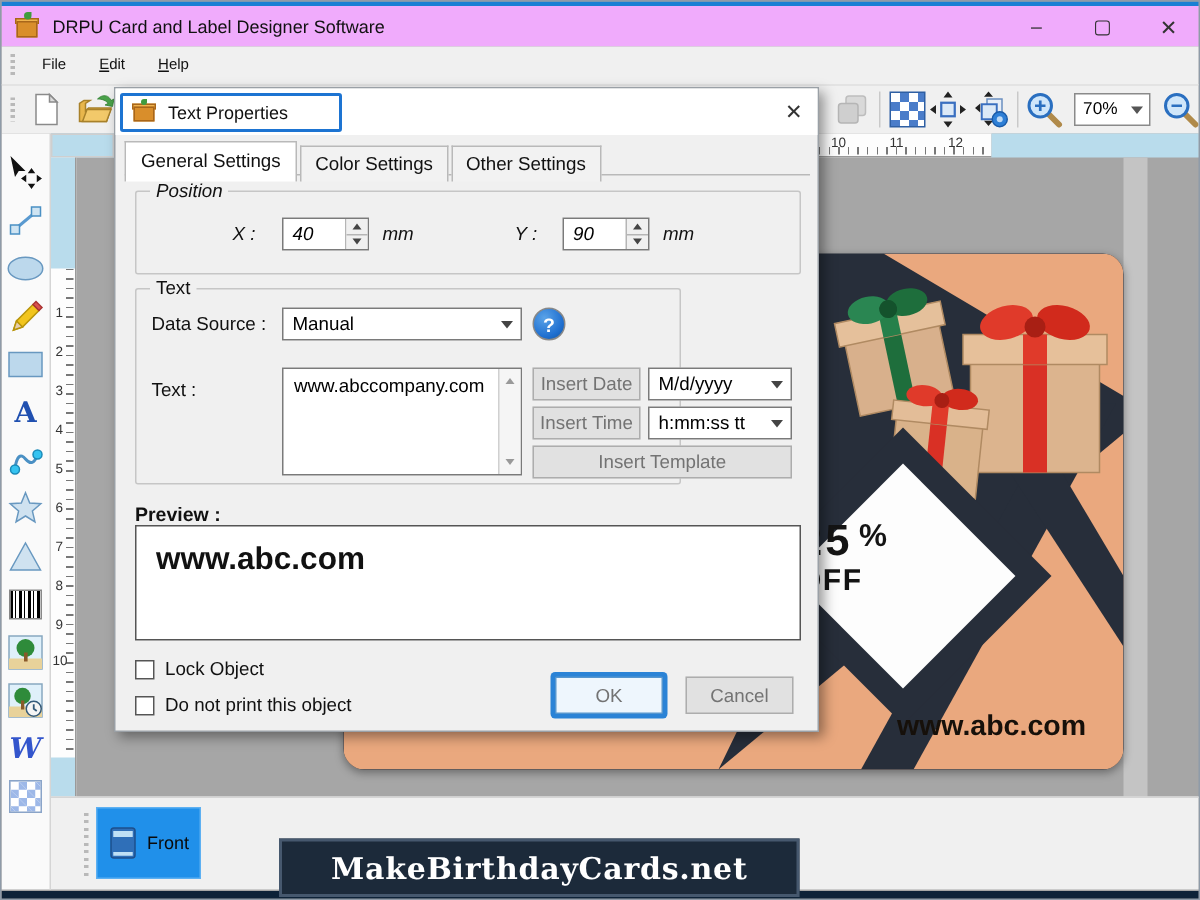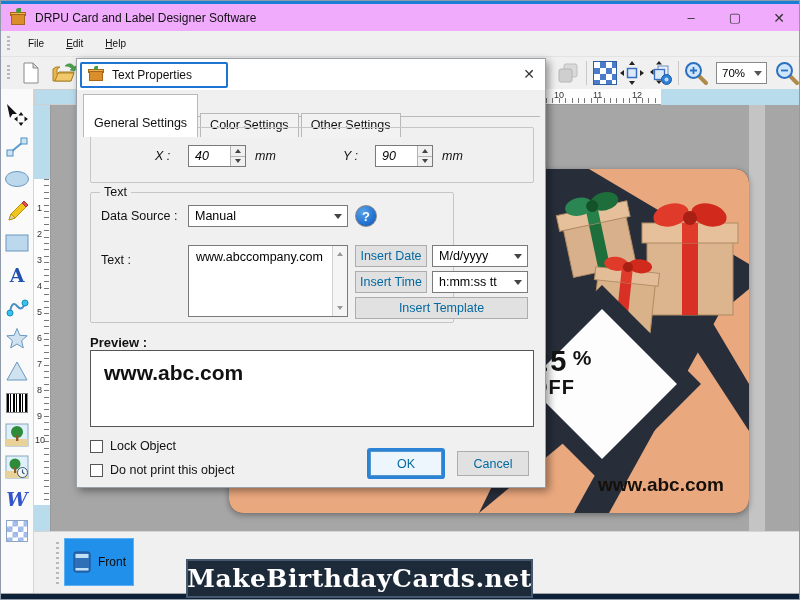--- a/index.html
+++ b/index.html
@@ -85,21 +85,21 @@
   .dlg-title-hl { display:flex; align-items:center; gap:7px; margin-left:3px; border:2px solid #1d74d2; border-radius:2px; padding:2px 34px 2px 6px; height:26px; }
   .dlg-title { font-size:12px; color:#111; }
   .dlg-close { position:absolute; right:10px; top:7px; font-size:14px; color:#333; }
   .dlg-icon { width:17px; height:15px; position:relative; }
   .dlg-icon .box { position:absolute; left:1px; top:4px; width:14px; height:10px; background:#d98e2b; border:1px solid #a8661a; }
   .dlg-icon .lid { position:absolute; left:0; top:2px; width:16px; height:4px; background:#f0b44e; border:1px solid #a8661a; }
   .dlg-icon .leaf { position:absolute; left:6px; top:-1px; width:4px; height:4px; background:#3f9c3f; border-radius:50% 0 50% 50%; }
 
   .tabs { position:absolute; left:6px; top:35px; display:flex; align-items:flex-end; }
   .tab { font-size:12.5px; color:#111; background:#f2f2f2; border:1px solid #b9b9b9; border-bottom:none; padding:4px 9px 5px; margin-right:2px; }
-  .tab.active { background:#fff; padding:21px 10px 7px; position:relative; z-index:2; }
+  .tab.active { background:#fff; padding:5px 10px 7px; position:relative; z-index:2; }
   .tabline { position:absolute; left:6px; top:57px; width:457px; height:1px; background:#b9b9b9; }
 
   .groupbox { position:absolute; border:1px solid #c6c6c6; border-radius:2px; }
   .legend { position:absolute; top:-8px; left:9px; background:#f0f0f0; padding:0 4px; font-size:12.5px; color:#111; }
   .lbl { font-size:12.5px; color:#111; position:absolute; }
 
   .spinbox { position:absolute; width:58px; height:22px; background:#fff; border:1px solid #7a7a7a; font-size:12.5px; }
   .spinbox .val { position:absolute; left:6px; top:3px; }
   .spin-btns { position:absolute; right:0; top:0; width:15px; height:100%; border-left:1px solid #b5b5b5; display:flex; flex-direction:column; }
   .spin-cell { flex:1; display:flex; align-items:center; justify-content:center; background:#f0f0f0; }
@@ -110,39 +110,39 @@
   .select { position:absolute; height:22px; background:#fff; border:1px solid #7a7a7a; font-size:12.5px; display:flex; align-items:center; padding-left:6px; }
   .select .chev { margin-left:auto; margin-right:5px; border-top-color:#444; }
   .help-btn { position:absolute; width:22px; height:22px; border-radius:50%; background:radial-gradient(circle at 35% 30%, #5aa3e8, #1f6fd0 65%, #15559e); color:#fff; font-weight:bold; font-size:13px; display:flex; align-items:center; justify-content:center; border:1px solid #888; }
 
   .textarea { position:absolute; background:#fff; border:1px solid #7a7a7a; font-size:12.5px; }
   .textarea .tval { position:absolute; left:7px; top:4px; }
   .ta-scroll { position:absolute; right:0; top:0; width:15px; height:100%; border-left:1px solid #d0d0d0; background:#f5f5f5; }
   .ta-scroll .tri-up { position:absolute; top:6px; left:4px; border-bottom-color:#999; }
   .ta-scroll .tri-dn { position:absolute; bottom:6px; left:4px; border-top-color:#999; }
 
-  .btn { position:absolute; background:#e1e1e1; border:1px solid #adadad; font-size:12.5px; color:#0369a1; display:flex; align-items:center; justify-content:center; }
+  .btn { position:absolute; background:#e1e1e1; border:1px solid #adadad; font-size:12.5px; color:#737373; display:flex; align-items:center; justify-content:center; }
   .btn.ok { background:#eef6fd; border:1px solid #5596cf; box-shadow:0 0 0 3px #2b83d6; border-radius:1px; }
 
   .preview-label { font-weight:bold; font-size:13px; color:#111; position:absolute; }
   .preview-box { position:absolute; background:#fff; border:1px solid #555; }
   .preview-text { position:absolute; left:13px; top:10px; font-size:21px; font-weight:bold; color:#111; }
 
   .checkrow { position:absolute; display:flex; align-items:center; gap:7px; }
   .checkbox { width:13px; height:13px; background:#fff; border:1px solid #555; }
   .checklabel { font-size:12.5px; color:#111; }
 
   
   .footerbar { left:33px; top:530px; width:767px; height:62px; background:#f0f0f0; border-top:1px solid #d5d5d5; z-index:4; }
   .grip-v2 { position:absolute; left:22px; top:10px; width:3px; height:44px; background:repeating-linear-gradient(180deg,#b9b9b9 0 2px,transparent 2px 5px); }
   .front-tab { position:absolute; left:30px; top:6px; width:70px; height:48px; background:#2090ea; border:1px solid #5db0f2; display:flex; align-items:center; justify-content:center; gap:6px; }
   .front-label { font-size:12px; color:#0a0a0a; }
   .bottomline { left:0; top:593px; width:800px; height:7px; background:#0d2238; z-index:5; }
   .banner { left:185px; top:558px; width:347px; height:39px; background:#1c2a3a; border:2px solid #46586e; z-index:6; display:flex; align-items:center; justify-content:center; }
-  .banner-text { font-family:"DejaVu Serif", serif; font-weight:bold; font-size:25px; color:#fff; letter-spacing:.5px; }
+  .banner-text { font-family:"DejaVu Serif", serif; font-weight:bold; font-size:20px; color:#fff; letter-spacing:.5px; }
 </style>
 </head>
 <body>
 
 <div class="abs topline"></div>
 <div class="abs titlebar">
   <div class="app-icon">
       <div class="lid"></div>
       <div class="box"></div>
       <div class="leaf"></div>

